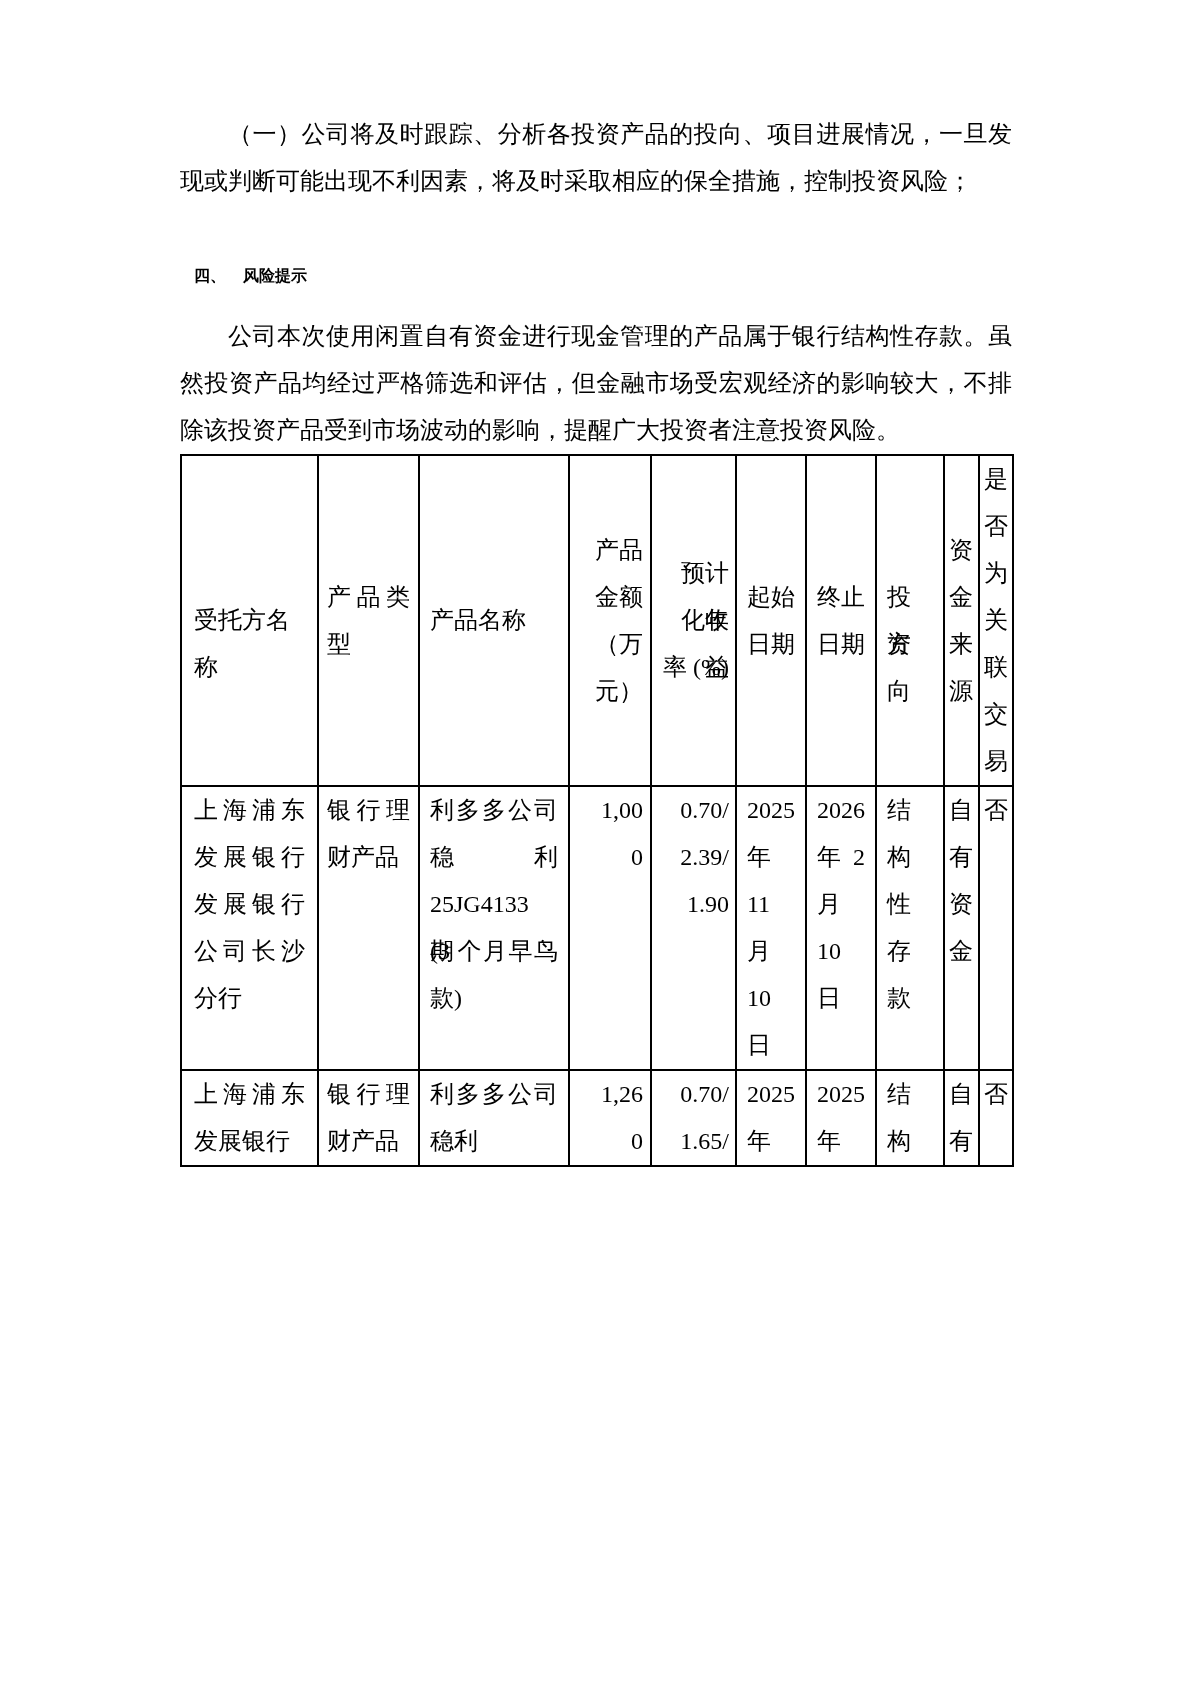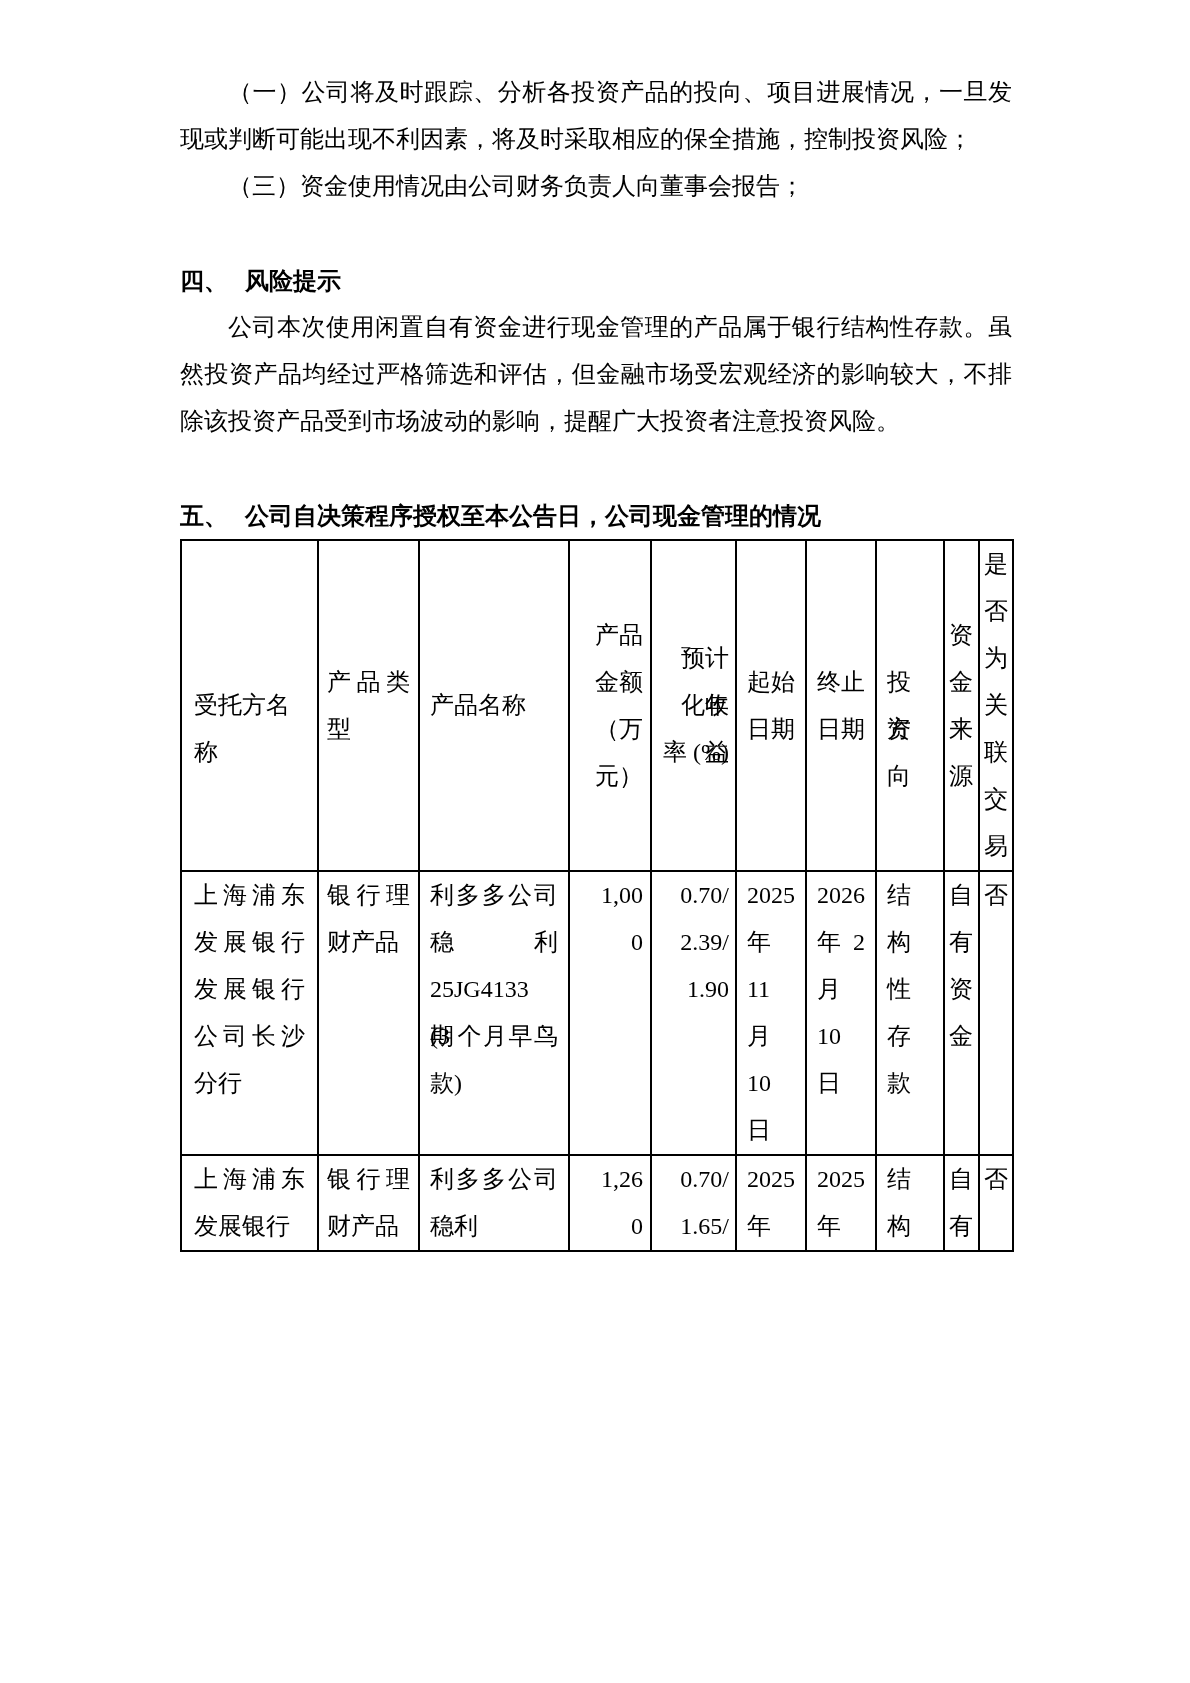--- a/index.html
+++ b/index.html
@@ -7,35 +7,35 @@
     position:relative;
     width:1190px;
     height:1683px;
     background:#ffffff;
     color:#000;
     font-family:"Liberation Serif","DejaVu Serif",serif;
     font-size:24px;
     overflow:hidden;
   }
   .content{
-    padding:69px 178px 0 180px;
+    padding:111px 178px 0 180px;
     width:832px;
   }
   p.para{
     margin:0;
     line-height:47px;
     text-align:justify;
     text-indent:48px;
   }
   .heading{
-    margin:0;
+    margin:14px;
     line-height:47px;
     font-family:"Liberation Sans","DejaVu Sans",sans-serif;
     font-weight:700;
-    font-size:24px;
+    font-size:16px;
   }
   .gap-line{margin-top:47px;}
   .hnum{margin-right:17px;}
   .sub-line{line-height:47px;}
   .subnum{margin-right:6px;}
 
   table.doc-table{
     border-collapse:collapse;
     table-layout:fixed;
     width:832px;
@@ -70,27 +70,25 @@
   .ll{text-align:left;}
   .ar{text-align:right;}
 </style>
 </head>
 <body>
 
 <div class="page">
   <div class="content">
 
     <p class="para">（一）公司将及时跟踪、分析各投资产品的投向、项目进展情况，一旦发现或判断可能出现不利因素，将及时采取相应的保全措施，控制投资风险；</p>
-    <p class="para">（三）资金使用情况由公司财务负责人向董事会报告；</p>
 
     <div class="heading gap-line"><span class="hnum">四、</span><span>风险提示</span></div>
 
     <p class="para">公司本次使用闲置自有资金进行现金管理的产品属于银行结构性存款。虽然投资产品均经过严格筛选和评估，但金融市场受宏观经济的影响较大，不排除该投资产品受到市场波动的影响，提醒广大投资者注意投资风险。</p>
 
-    <div class="heading gap-line"><span class="hnum">五、</span><span>公司自决策程序授权至本公告日，公司现金管理的情况</span></div>
 
 
     <table class="doc-table">
       <colgroup>
         <col style="width:137px">
           <col style="width:101px">
           <col style="width:150px">
         <col style="width:82px">
           <col style="width:85px">
           <col style="width:70px">

